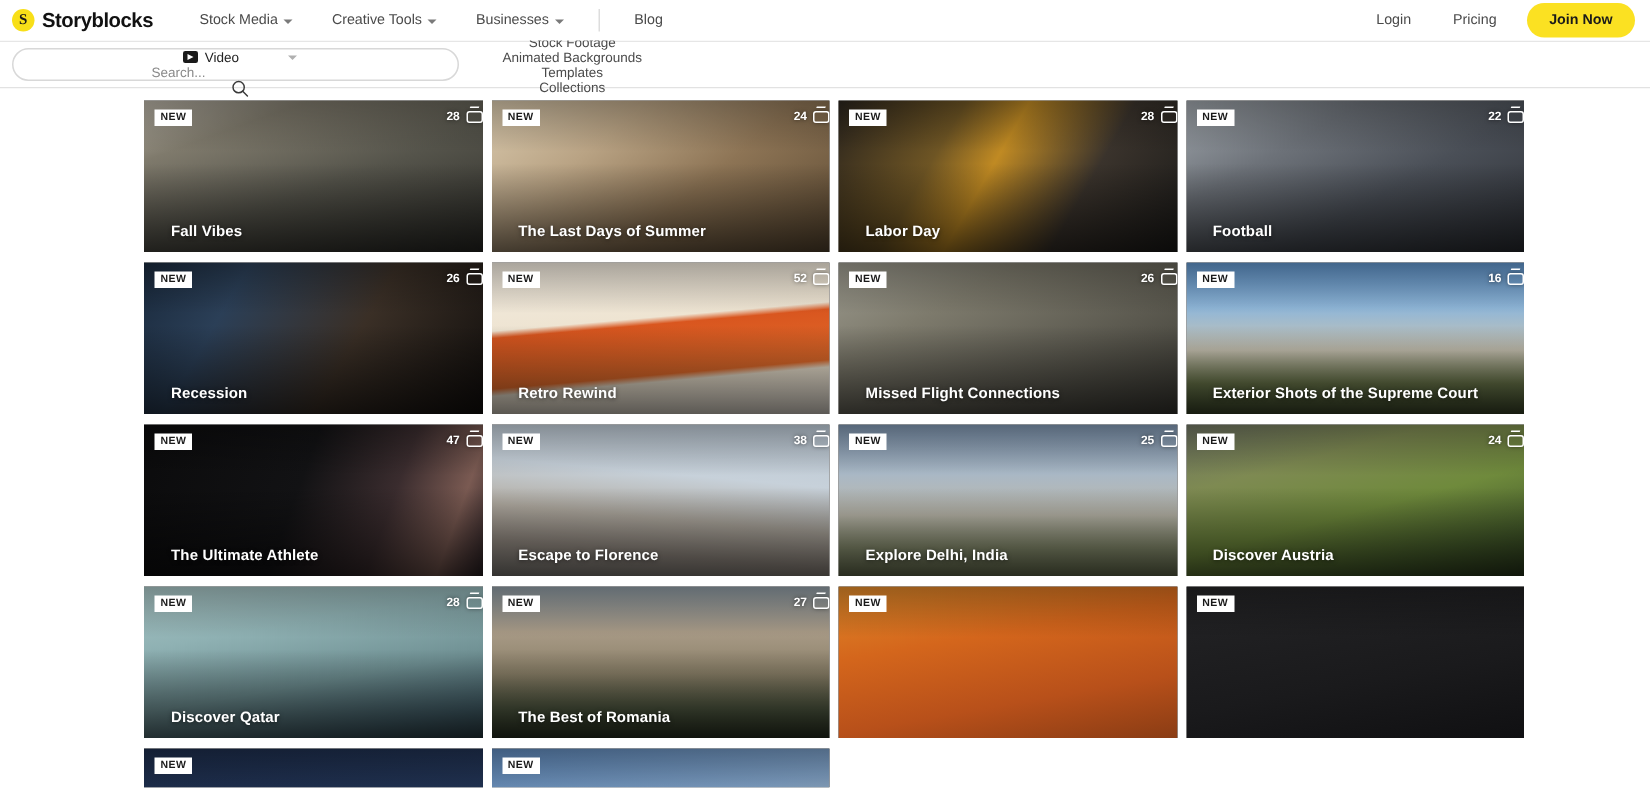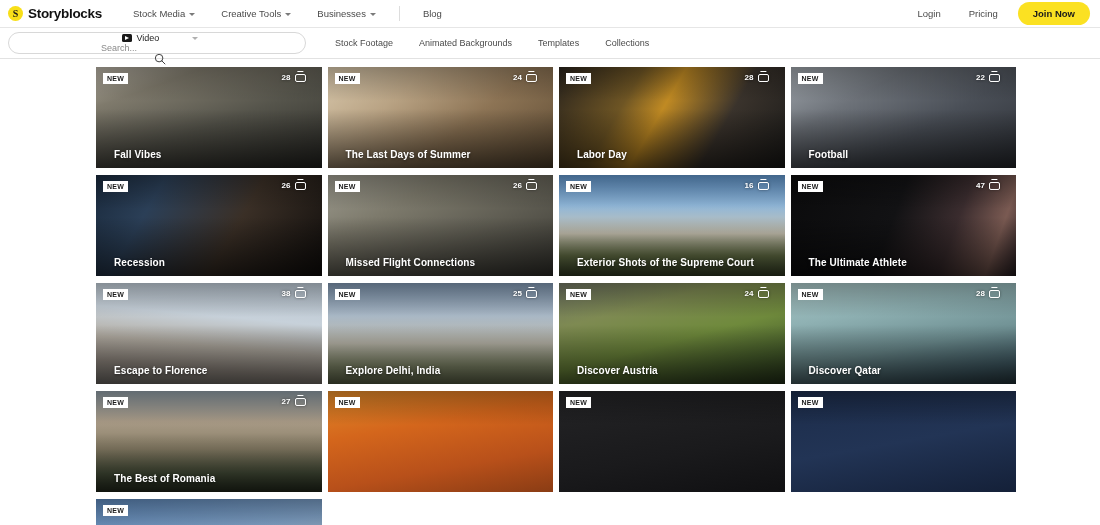--- a/index.html
+++ b/index.html
@@ -99,21 +99,21 @@
   .vbar { width: 1px; height: 14px; background: #e0e0e0; margin: 0 7px; }
   .search-input {
     flex: 1; border: none; outline: none;
     font-size: 9px; color: #333;
     font-family: "Liberation Sans", sans-serif;
     background: transparent;
   }
   .search-input::placeholder { color: #8a8a8a; }
   .mag { width: 18px; display: flex; justify-content: center; cursor: pointer; }
 
-  .cat-tabs { display: flex; align-items: center; margin-left: 16px; }
+  .cat-tabs { display: flex; align-items: center; margin-left: 16px; flex-direction: column; }
   .cat-tab {
     font-size: 9px; color: #4a4a4a; padding: 0 13px;
     white-space: nowrap; cursor: pointer;
   }
 
   
   .grid-wrap {
     padding: 8px 84px 0 96px;
     background: #fff;
     height: 466px;
@@ -141,21 +141,21 @@
     background: linear-gradient(to bottom, rgba(0,0,0,0.30), rgba(0,0,0,0));
   }
   .badge-new {
     position: absolute; top: 6px; left: 7px;
     background: #fff; color: #1a1a1a;
     font-size: 7px; font-weight: bold; letter-spacing: 0.3px;
     padding: 2px 4px; line-height: 1;
     z-index: 3;
   }
   .count-wrap {
-    position: absolute; top: 6px; right: 16px;
+    position: absolute; top: 6px; right: 0;
     display: flex; align-items: center; gap: 4px;
     z-index: 3;
   }
   .count-num {
     font-size: 8px; color: #fff; font-weight: bold;
     text-shadow: 0 0 3px rgba(0,0,0,0.6);
   }
   .clip-ic {
     width: 11px; height: 8px;
     border: 1.3px solid #fff; border-radius: 2px;
@@ -287,20 +287,31 @@
         <div class="scrim-top"></div>
         <div class="scrim"></div>
         <div class="badge-new">NEW</div>
         <div class="count-wrap">
           <span class="count-num">26</span>
           <span class="clip-ic"></span>
         </div>
         <div class="card-title">Recession</div>
       </div>
       <div class="card">
+        <div class="card-img" style="background: linear-gradient(175deg, rgb(243, 236, 224) 0%, rgb(238, 228, 210) 38%, rgb(217, 86, 31) 42%, rgb(224, 106, 42) 70%, rgb(236, 226, 207) 74%, rgb(242, 235, 224) 100%);"></div>
+        <div class="scrim-top"></div>
+        <div class="scrim"></div>
+        <div class="badge-new">NEW</div>
+        <div class="count-wrap">
+          <span class="count-num">52</span>
+          <span class="clip-ic"></span>
+        </div>
+        <div class="card-title">Retro Rewind</div>
+      </div>
+      <div class="card">
         <div class="card-img" style="background: linear-gradient(150deg, rgb(156, 154, 142) 0%, rgb(125, 122, 108) 30%, rgb(92, 90, 80) 65%, rgb(59, 58, 52) 100%);"></div>
         <div class="scrim-top"></div>
         <div class="scrim"></div>
         <div class="badge-new">NEW</div>
         <div class="count-wrap">
           <span class="count-num">26</span>
           <span class="clip-ic"></span>
         </div>
         <div class="card-title">Missed Flight Connections</div>
       </div>

